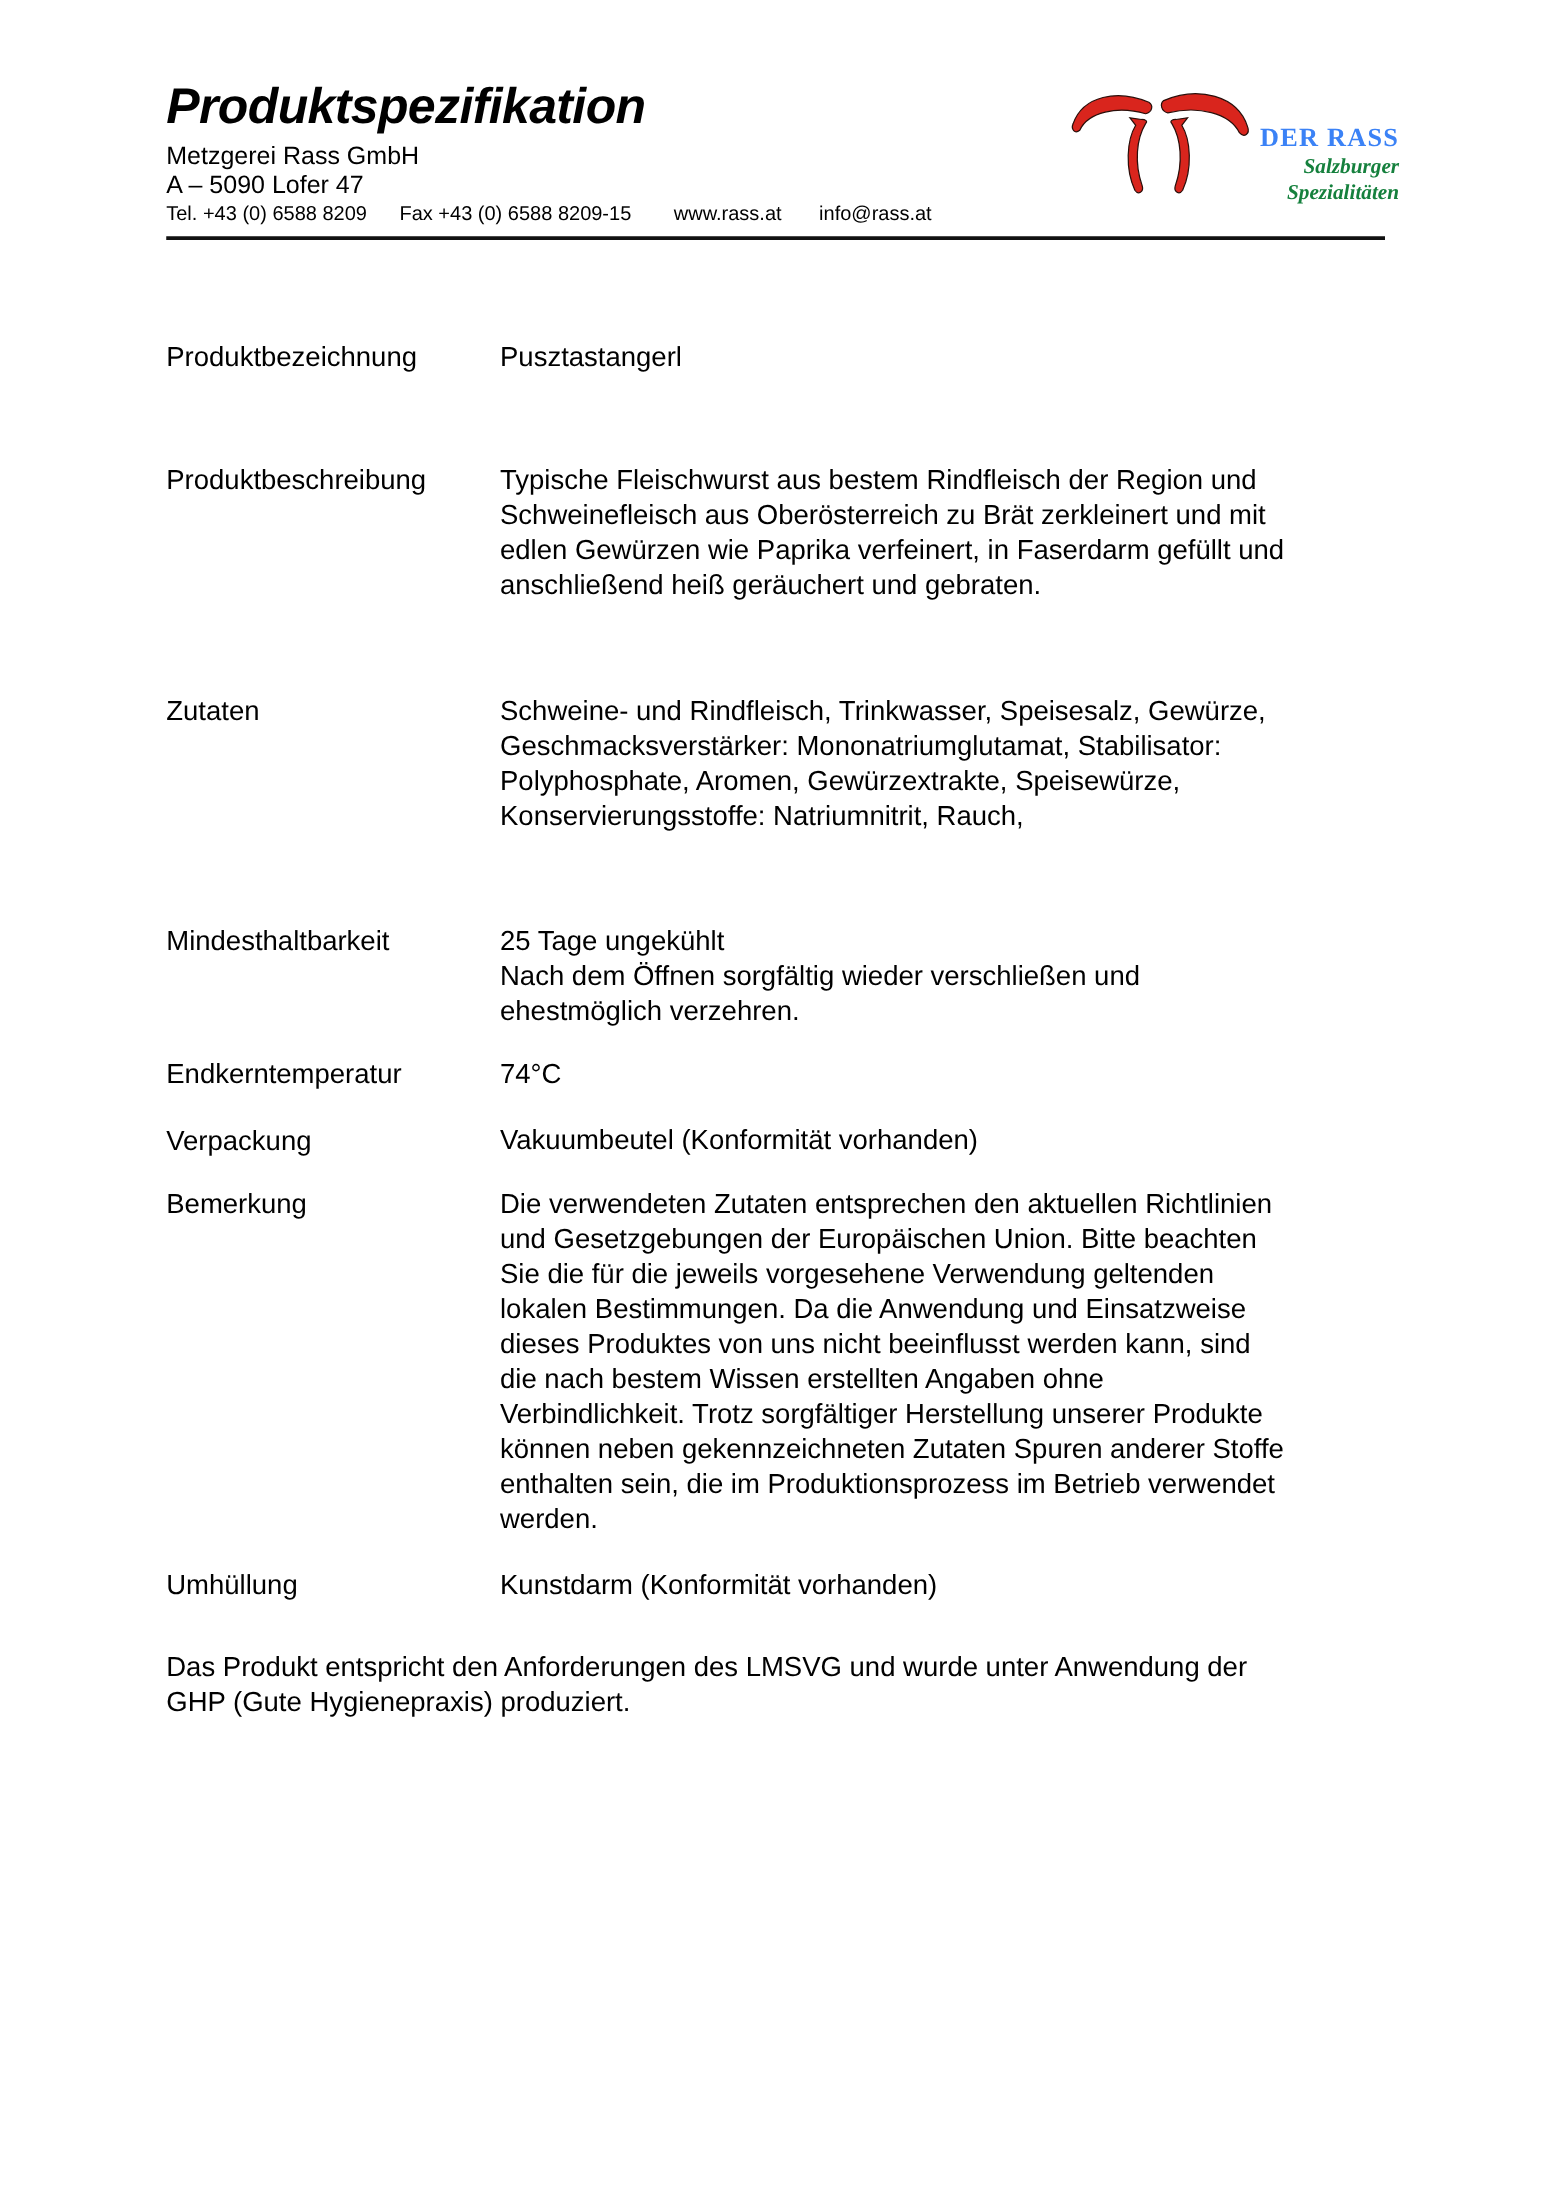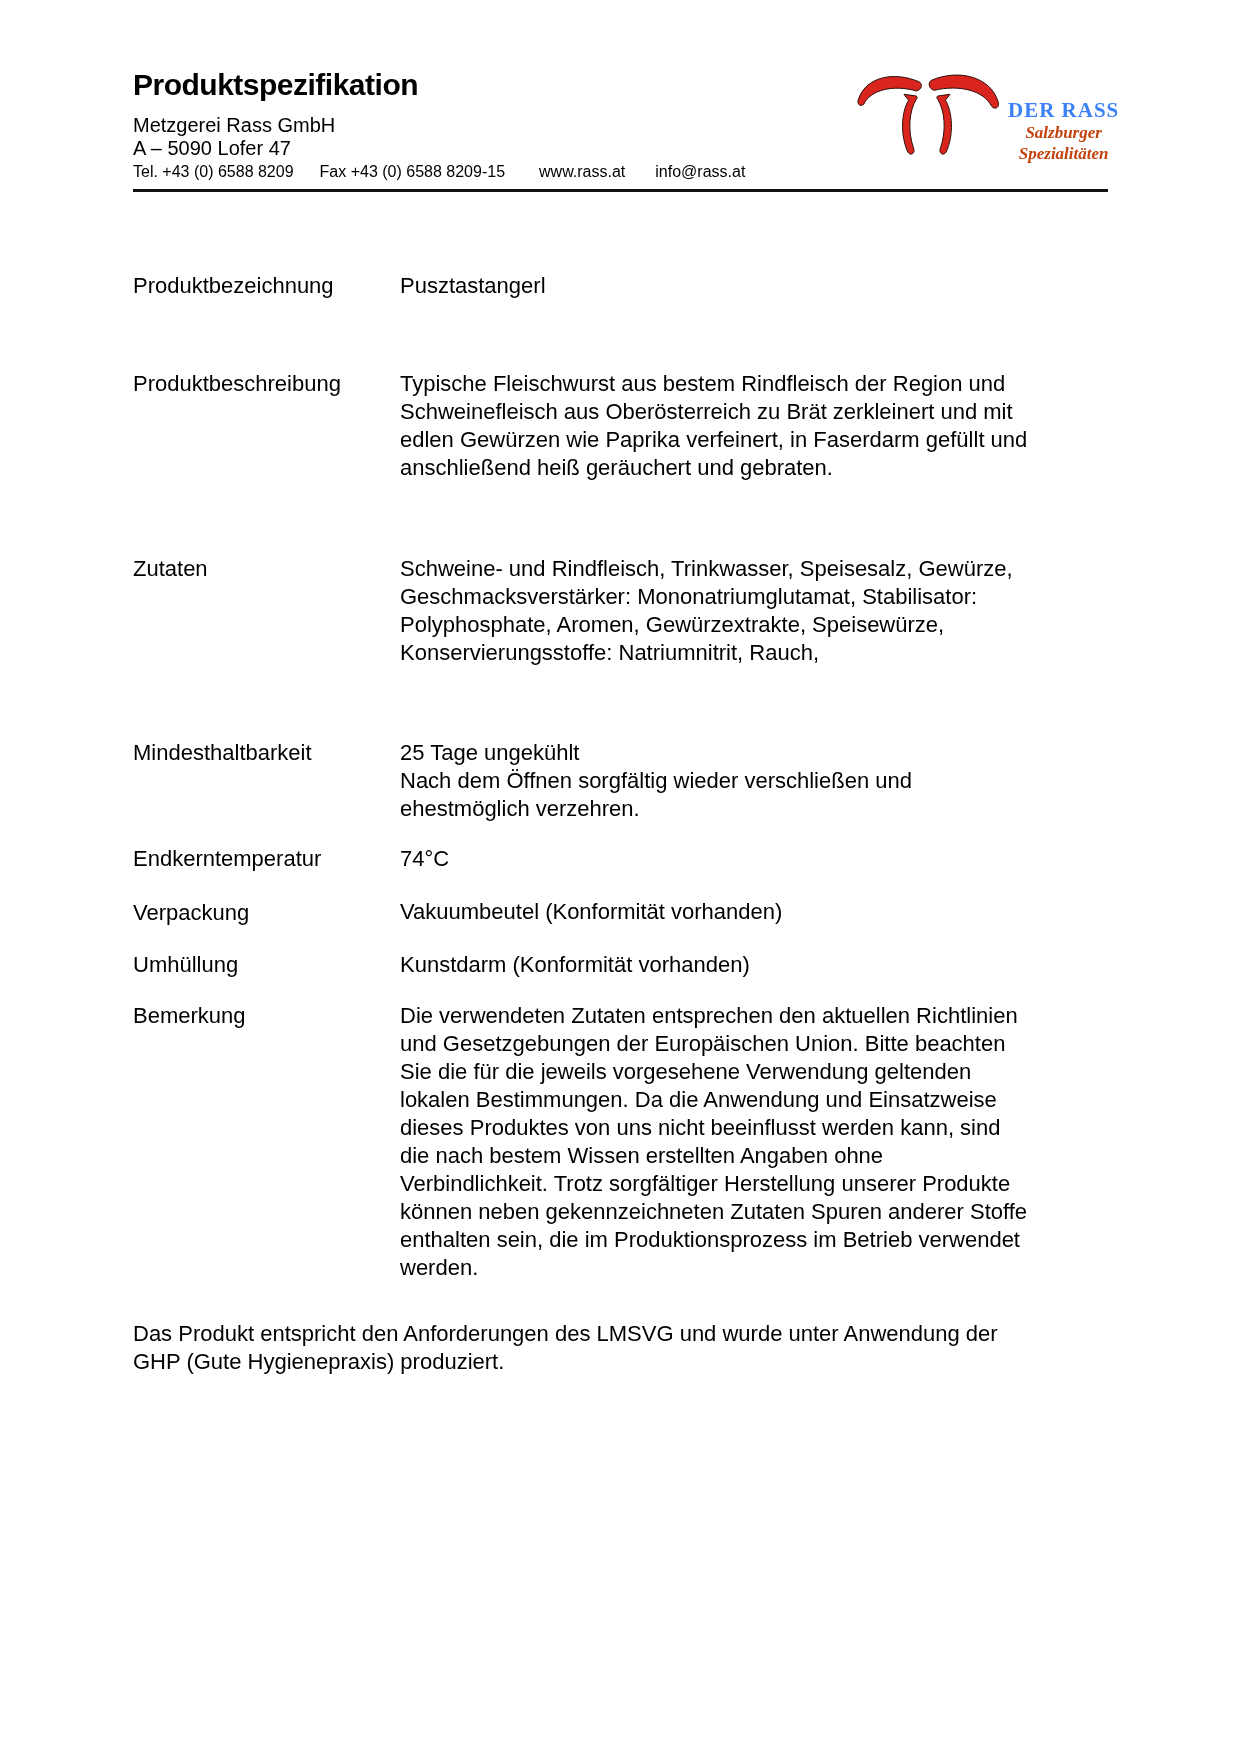--- a/index.html
+++ b/index.html
@@ -10,25 +10,26 @@
     background: #ffffff;
     color: #000000;
     font-family: "Liberation Sans", sans-serif;
     overflow: hidden;
     box-sizing: border-box;
     padding: 62px 0 0 133px;
   }
   
   .header { position: relative; width: 975px; }
   .doc-title {
-    font-size: 30px;
+    font-size: 40px;
     font-weight: bold;
     line-height: 46px;
     letter-spacing: -0.5px;
     margin: 0 0 6px 0;
+    font-style: italic;
   }
   .header-line { font-size: 20px; line-height: 23px; }
   .contact-line { font-size: 16px; line-height: 23px; display: flex; }
   .contact-line .seg-gap1 { margin-left: 26px; }
   .contact-line .seg-gap2 { margin-left: 34px; }
   .contact-line .seg-gap3 { margin-left: 30px; }
   .header-rule {
     width: 975px;
     border-bottom: 3px solid #111111;
     margin-top: 6px;
@@ -55,22 +56,23 @@
     font-size: 21px;
     font-weight: bold;
     letter-spacing: 1px;
     color: #3b82f6;
     line-height: 24px;
   }
   .logo-tagline {
     font-size: 17px;
     font-weight: bold;
     font-style: italic;
-    color: #c2410c;
+    color: #15803d;
     line-height: 21px;
+    text-align: right;
   }
   
   .spec { width: 990px; }
   .row { display: flex; align-items: baseline; }
   .row .label {
     width: 267px;
     flex: none;
     font-size: 22px;
     font-weight: normal;
     line-height: 27px;
@@ -166,39 +168,39 @@
     </div>
 
     <div class="row mt-r4">
       <div class="label">Endkerntemperatur</div>
       <div class="value">74°C</div>
     </div>
 
     <div class="row mt-r5">
       <div class="label">Verpackung</div>
       <div class="value">Vakuumbeutel (Konformität vorhanden)</div>
-    </div>
-
-    <div class="row mt-r6">
-      <div class="label">Umhüllung</div>
-      <div class="value">Kunstdarm (Konformität vorhanden)</div>
     </div>
 
     <div class="row mt-r7">
       <div class="label">Bemerkung</div>
       <div class="value">Die verwendeten Zutaten entsprechen den aktuellen Richtlinien
 und Gesetzgebungen der Europäischen Union. Bitte beachten
 Sie die für die jeweils vorgesehene Verwendung geltenden
 lokalen Bestimmungen. Da die Anwendung und Einsatzweise
 dieses Produktes von uns nicht beeinflusst werden kann, sind
 die nach bestem Wissen erstellten Angaben ohne
 Verbindlichkeit. Trotz sorgfältiger Herstellung unserer Produkte
 können neben gekennzeichneten Zutaten Spuren anderer Stoffe
 enthalten sein, die im Produktionsprozess im Betrieb verwendet
 werden.</div>
     </div>
 
+    <div class="row mt-r6">
+      <div class="label">Umhüllung</div>
+      <div class="value">Kunstdarm (Konformität vorhanden)</div>
+    </div>
+
   </div>
 
   <div class="footer-note">Das Produkt entspricht den Anforderungen des LMSVG und wurde unter Anwendung der
 GHP (Gute Hygienepraxis) produziert.</div>
 
 </div>
 
 </body></html>

